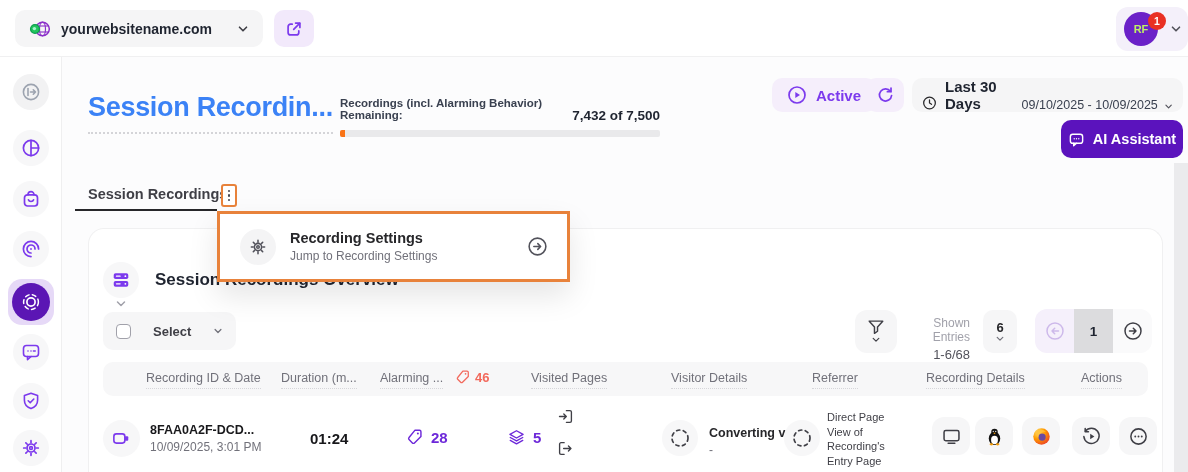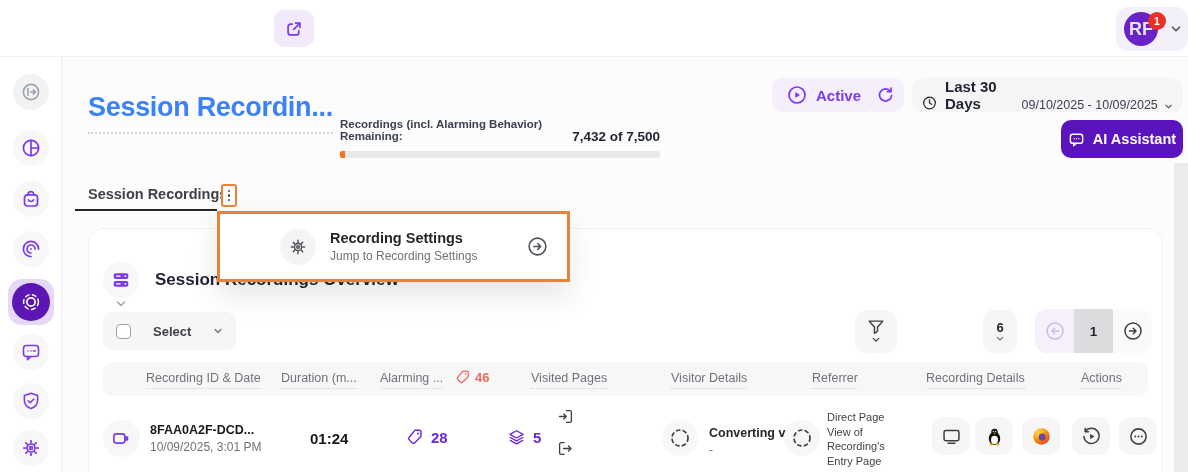--- a/index.html
+++ b/index.html
@@ -7,55 +7,55 @@
   body { font-family:"Liberation Sans", sans-serif; background:#fff; }
   .screen { position:relative; width:1188px; height:472px; overflow:hidden; background:#FCFCFD; }
 
   
   .topbar { position:absolute; left:0; top:0; width:1188px; height:57px; background:#fff; border-bottom:1px solid #F0F0F1; z-index:10; }
   .site-pill { position:absolute; left:15px; top:10px; width:248px; height:37px; border-radius:10px; background:#F5F5F6; display:flex; align-items:center; padding:0 14px; gap:10px; cursor:pointer; }
   .site-pill .site-name { font-size:14px; font-weight:700; color:#1F2430; }
   .site-pill .chev { margin-left:auto; }
   .ext-btn { position:absolute; left:274px; top:10px; width:40px; height:37px; border-radius:10px; background:#F2E9FB; border:none; display:flex; align-items:center; justify-content:center; cursor:pointer; }
   .avatar-pill { position:absolute; left:1116px; top:7px; width:72px; height:44px; border-radius:12px; background:#F4F0FA; display:flex; align-items:center; cursor:pointer; }
-  .avatar { position:absolute; left:8px; top:5px; width:34px; height:34px; border-radius:50%; background:#6B21C8; color:#e5e5e5; font-size:18px; font-weight:700; display:flex; align-items:center; justify-content:center; }
+  .avatar { position:absolute; left:8px; top:5px; width:34px; height:34px; border-radius:50%; background:#6B21C8; color:#bef264; font-size:11px; font-weight:700; display:flex; align-items:center; justify-content:center; }
   .badge { position:absolute; left:32px; top:5px; width:18px; height:18px; border-radius:50%; background:#E93023; color:#fff; font-size:10.5px; font-weight:700; display:flex; align-items:center; justify-content:center; }
   .avatar-chev { position:absolute; right:6px; top:16px; }
 
   
   .sidebar { position:absolute; left:0; top:57px; width:62px; height:415px; background:#fff; border-right:1px solid #EFEFF0; z-index:9; }
   .sb-item { position:absolute; left:13px; width:36px; height:36px; border-radius:50%; background:#F7F7F8; display:flex; align-items:center; justify-content:center; cursor:pointer; }
   .sb-active-wrap { position:absolute; left:8px; top:222px; width:46px; height:46px; border-radius:14px; background:#E6D9F7; display:flex; align-items:center; justify-content:center; cursor:pointer; }
   .sb-active-circle { width:38px; height:38px; border-radius:50%; background:#5B16B4; display:flex; align-items:center; justify-content:center; }
 
   
   .page-title { position:absolute; left:88px; top:92px; font-size:27px; font-weight:700; color:#3b82f6; letter-spacing:-0.3px; border-bottom:2px dotted #D4D4D8; padding-bottom:9px; z-index:2; }
   .quota { position:absolute; left:340px; top:97px; width:320px; z-index:2; }
   .quota-line { display:flex; align-items:flex-end; gap:6px; }
-  .quota-label { font-size:11.5px; font-weight:700; color:#3A4150;margin-top:21px; }
+  .quota-label { font-size:11.5px; font-weight:700; color:#3A4150; }
   .quota-value { font-size:13.5px; font-weight:700; color:#1F2430; position:relative; top:2px; white-space:nowrap; }
   .quota-link { font-size:10.5px; font-weight:600; color:#7C3AED; margin-top:1px; cursor:pointer; }
   .quota-bar { margin-top:9px; width:320px; height:7px; border-radius:2px; background:#E9E9EB; overflow:hidden; }
   .quota-fill { height:100%; background:#F97316; }
 
   .active-btn { position:absolute; left:772px; top:78px; height:34px; border:none; border-radius:10px; background:#F5EEFB; color:#7C3AED; font-family:inherit; font-size:15px; font-weight:600; display:flex; align-items:center; gap:9px; padding:0 15px; cursor:pointer; z-index:2;justify-content:center; }
   .refresh-btn { position:absolute; left:866px; top:78px; width:38px; height:34px; border:none; border-radius:10px; background:#F5EEFB; display:flex; align-items:center; justify-content:center; cursor:pointer; z-index:2; }
   .date-pill { position:absolute; left:912px; top:78px; width:271px; height:34px; border-radius:10px; background:#F5F5F6; display:flex; align-items:flex-end; padding:0 10px; cursor:pointer; z-index:2; }
   .date-pill .range-label { font-size:15px; font-weight:700; color:#1F2430; margin-left:8px; }
   .date-pill .range-dates { font-size:12.5px; font-weight:500; color:#3A4150; margin-left:0; white-space:nowrap; }
   .ai-btn { position:absolute; left:1061px; top:120px; width:122px; height:38px; border:none; border-radius:10px; background:#5B13BD; color:#fff; font-family:inherit; font-size:14.5px; font-weight:600; display:flex; align-items:center; justify-content:center; gap:8px; cursor:pointer; z-index:2; }
 
   
   .tab { position:absolute; left:88px; top:186px; font-size:14.5px; font-weight:600; color:#3F3F46; cursor:pointer; z-index:2; }
   .tab-underline { position:absolute; left:75px; top:209px; width:142px; height:2px; background:#27272A; z-index:2; }
   .kebab-box { position:absolute; left:221px; top:184px; width:16px; height:23px; border:2px solid #E8823B; border-radius:3px; background:#fff; display:flex; flex-direction:column; align-items:center; justify-content:center; gap:2px; cursor:pointer; z-index:7; }
   .kebab-box i { width:2.6px; height:2.6px; border-radius:50%; background:#3F4552; }
 
   
-  .popup { position:absolute; left:217px; top:211px; width:353px; height:71px; background:#fff; border:3px solid #E8823B; box-shadow:0 14px 30px rgba(0,0,0,0.10); display:flex; align-items:center; z-index:6; cursor:pointer;padding-left:40px; }
+  .popup { position:absolute; left:217px; top:211px; width:353px; height:71px; background:#fff; border:3px solid #E8823B; box-shadow:0 14px 30px rgba(0,0,0,0.10); display:flex; align-items:center; z-index:6; cursor:pointer; }
   .popup-gear-circle { width:36px; height:36px; border-radius:50%; background:#F4F4F5; display:flex; align-items:center; justify-content:center; margin-left:20px; flex:none; }
   .popup-texts { margin-left:14px; }
   .popup-title { font-size:14.5px; font-weight:700; color:#27272A; }
   .popup-sub { font-size:12px; color:#71717A; margin-top:3px; }
   .popup-arrow { margin-left:auto; margin-right:18px; flex:none; }
 
   
   .card { position:absolute; left:88px; top:228px; width:1075px; height:244px; background:#fff; border:1px solid #F0F0F1; border-bottom:none; border-radius:16px 16px 0 0; z-index:1; }
   .gray-strip { position:absolute; left:1174px; top:163px; width:14px; height:309px; background:#EBEBED; z-index:0; }
 
@@ -99,20 +99,34 @@
   .reftext { position:absolute; left:724px; top:10px; width:74px; font-size:11px; line-height:14.5px; color:#3F3F46; }
   .sq { position:absolute; top:17px; width:38px; height:38px; border-radius:12px; background:#F6F6F7; display:flex; align-items:center; justify-content:center; }
   .sq.action { cursor:pointer; }
 </style>
 </head>
 <body>
 
 <div class="screen">
 
   <header class="topbar">
+    <div class="site-pill">
+      <svg width="22" height="22" viewBox="0 0 22 22">
+        <circle cx="13.5" cy="11" r="6.8" fill="none" stroke="#8B2FC9" stroke-width="1.5"></circle>
+        <ellipse cx="13.5" cy="11" rx="3" ry="6.8" fill="none" stroke="#8B2FC9" stroke-width="1.2"></ellipse>
+        <line x1="7" y1="8" x2="20" y2="8" stroke="#8B2FC9" stroke-width="1.1"></line>
+        <line x1="7" y1="14" x2="20" y2="14" stroke="#8B2FC9" stroke-width="1.1"></line>
+        <circle cx="6" cy="11" r="4.4" fill="#22C55E" stroke="#0E9F4F" stroke-width="1.4"></circle>
+        <circle cx="5.4" cy="10.6" r="1.7" fill="#A7F3D0"></circle>
+      </svg>
+      <span class="site-name">yourwebsitename.com</span>
+      <svg class="chev" width="12" height="12" viewBox="0 0 12 12">
+          <path d="M2.5 4.2 L6 7.8 L9.5 4.2" fill="none" stroke="#3F3F46" stroke-width="1.6" stroke-linecap="round" stroke-linejoin="round"></path>
+        </svg>
+    </div>
     <button class="ext-btn">
       <svg width="18" height="18" viewBox="0 0 18 18" fill="none" stroke="#7C3AED" stroke-width="1.7" stroke-linecap="round" stroke-linejoin="round">
         <path d="M7.2 4.2 H5.6 C4.2 4.2 3.1 5.3 3.1 6.7 v5.7 c0 1.4 1.1 2.5 2.5 2.5 h5.7 c1.4 0 2.5-1.1 2.5-2.5 V10.8"></path>
         <path d="M10.6 3.1 h4.3 v4.3"></path>
           <path d="M14.6 3.4 L8.7 9.3"></path>
       </svg>
     </button>
     <div class="avatar-pill">
       <div class="avatar">RF</div>
       <div class="badge">1</div>
@@ -283,20 +297,24 @@
 
   <div class="funnel-pill">
     <svg width="18" height="16" viewBox="0 0 20 17" fill="none" stroke="#3F3F46" stroke-width="1.6" stroke-linejoin="round">
       <path d="M2.5 2 h15 l-5.8 6.6 v4.6 l-3.4 2.3 v-6.9 Z"></path>
     </svg>
     <svg width="10" height="8" viewBox="0 0 12 10">
         <path d="M2.5 3 L6 6.5 L9.5 3" fill="none" stroke="#3F3F46" stroke-width="1.5" stroke-linecap="round" stroke-linejoin="round"></path>
       </svg>
   </div>
 
+  <div class="shown-entries">
+    <div class="lab">Shown Entries</div>
+    <div class="val">1-6/68</div>
+  </div>
 
   <div class="size-pill">
     <span class="num">6</span>
     <svg width="10" height="8" viewBox="0 0 12 10">
         <path d="M2.5 3 L6 6.5 L9.5 3" fill="none" stroke="#71717A" stroke-width="1.5" stroke-linecap="round" stroke-linejoin="round"></path>
       </svg>
   </div>
 
   <div class="pagination">
     <div class="pg-seg pg-prev">

